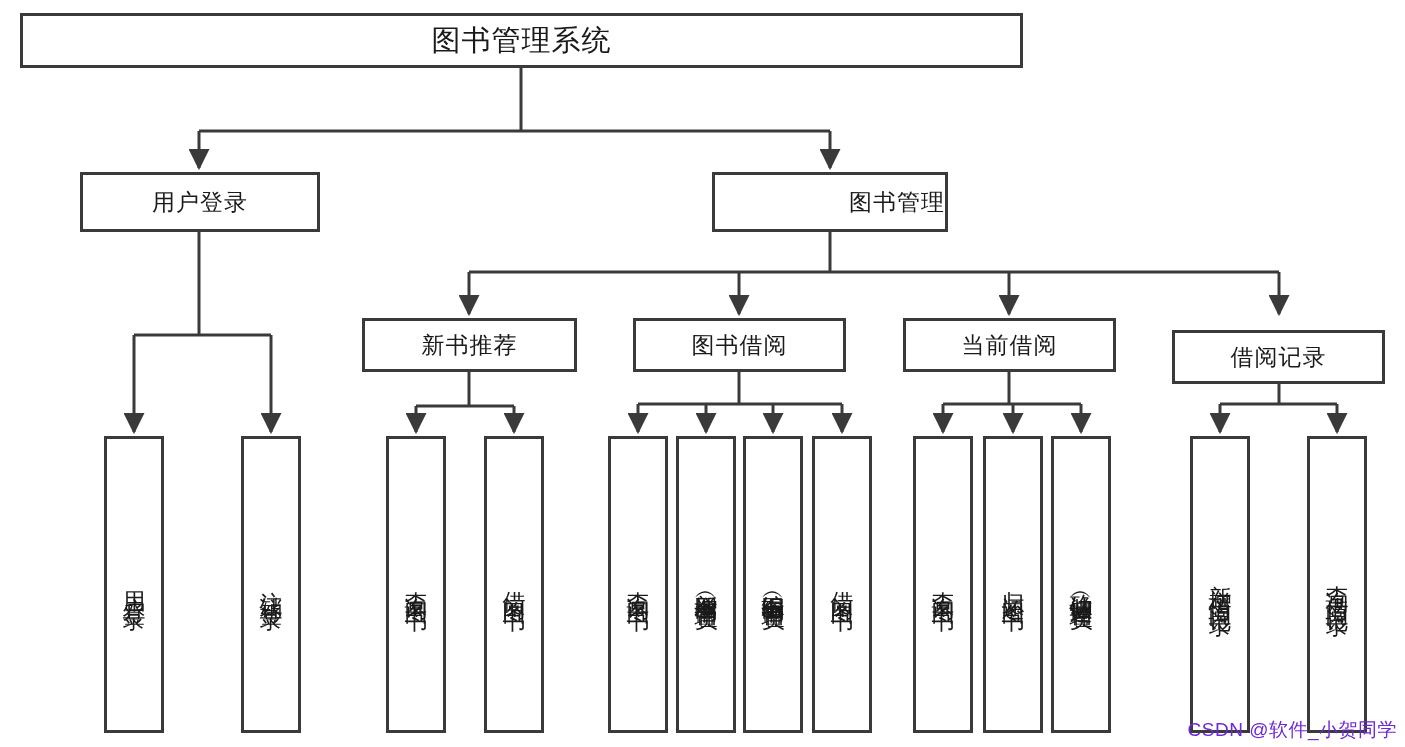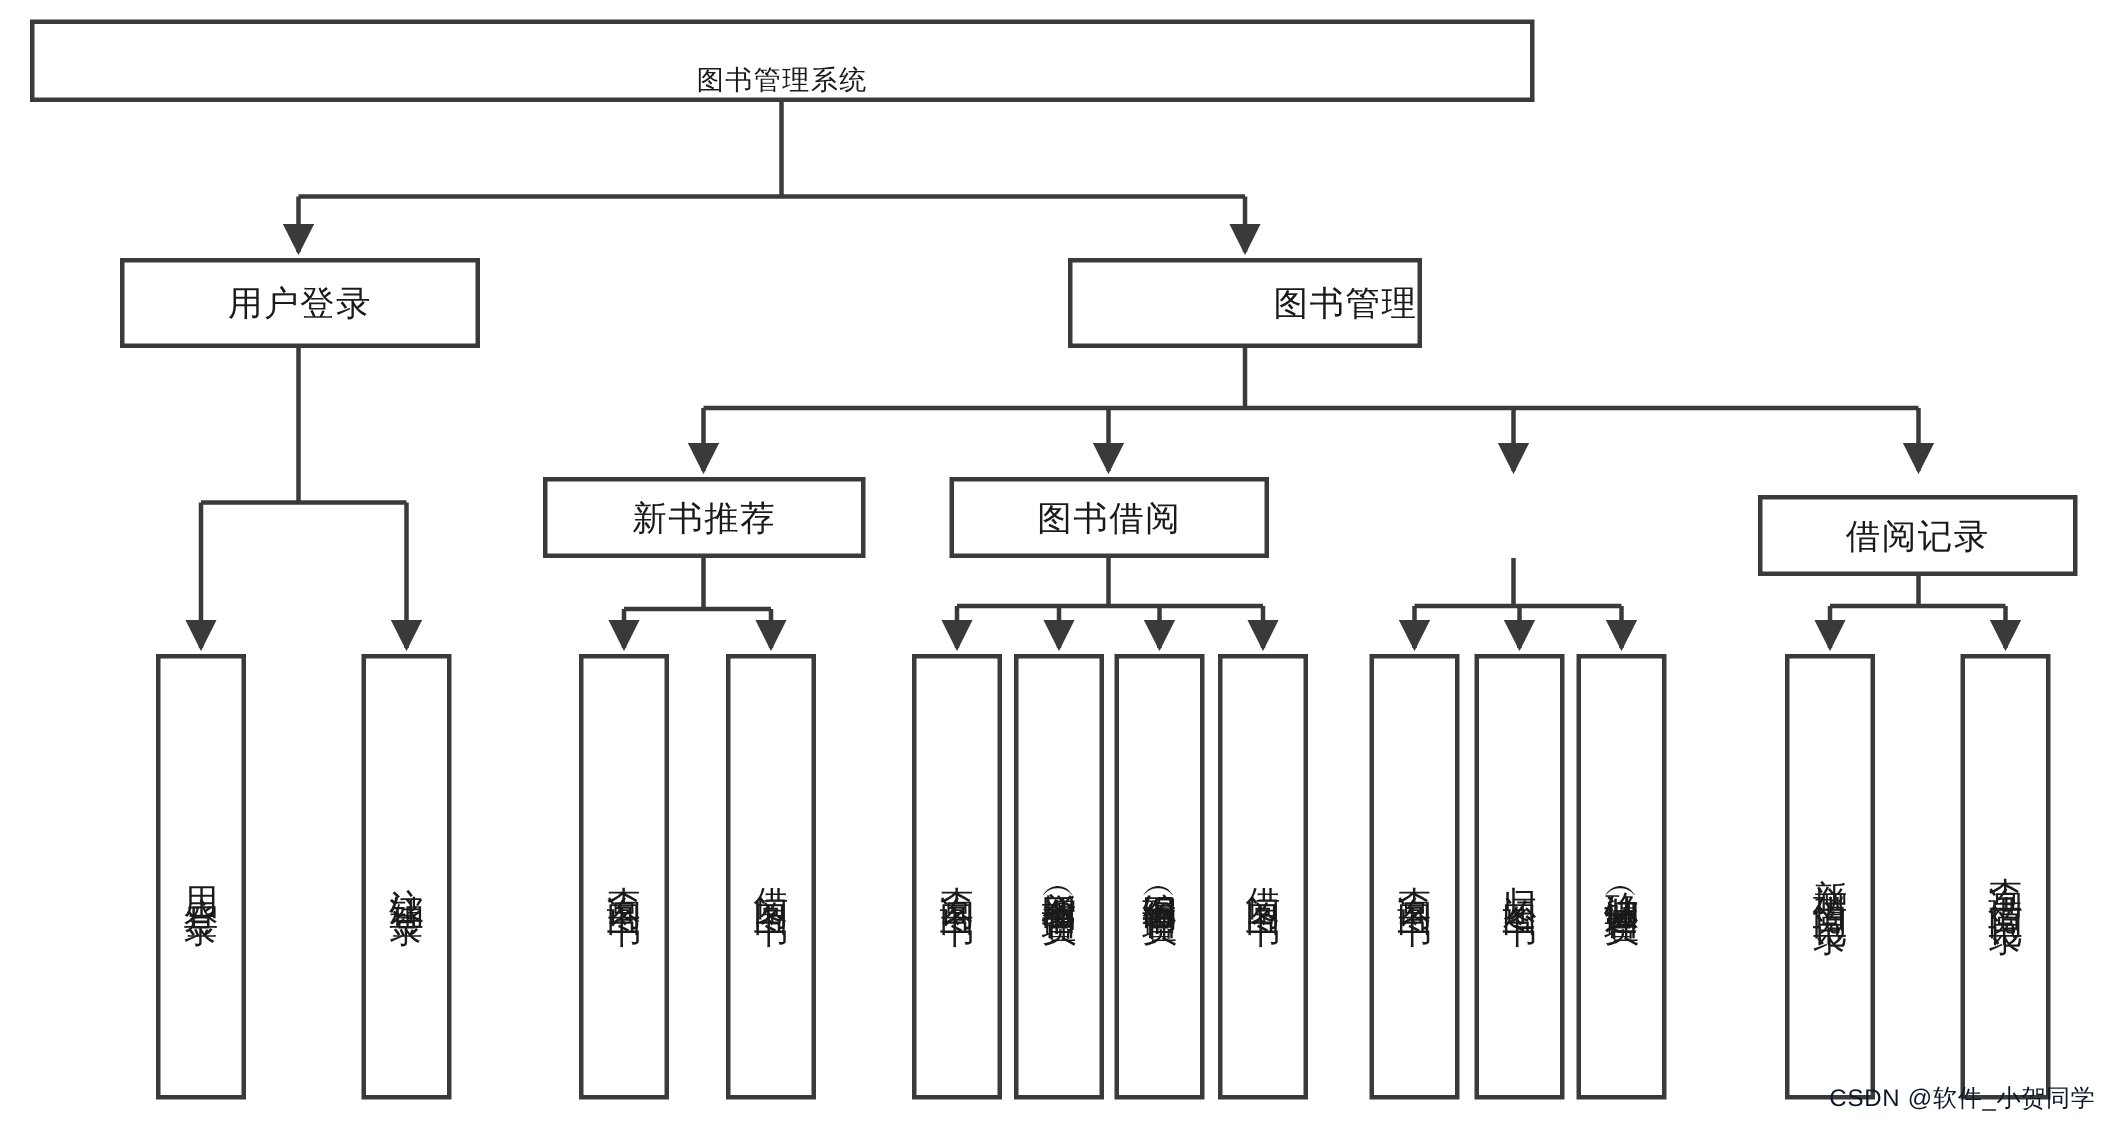--- a/index.html
+++ b/index.html
@@ -34,42 +34,41 @@
     align-items: center;
     justify-content: center;
     color: #1a1a1a;
   }
   .node-h {
     font-size: 23px;
     letter-spacing: 1px;
     white-space: nowrap;
   }
   .node-root {
-    font-size: 18px;
+    font-size: 29px;
     letter-spacing: 1px;
-    align-items: flex-end;
   }
   .node-v {
     writing-mode: vertical-rl;
     text-orientation: upright;
     font-size: 23px;
     letter-spacing: 6px;
     line-height: 1;
     padding: 4px 0;
     white-space: nowrap;
   }
   .node-v.tight {
     letter-spacing: 2px;
   }
   .watermark {
     position: absolute;
     right: 8px;
     bottom: 4px;
-    font-size: 16px;
-    color: #0f172a;
+    font-size: 19px;
+    color: #6d28d9;
     white-space: nowrap;
     letter-spacing: 0.5px;
   }
 </style>
 </head>
 <body>
 
 <div id="canvas">
 
   <svg id="wires" viewBox="0 0 1405 747" width="1405" height="747" xmlns="http://www.w3.org/2000/svg">
@@ -135,20 +134,23 @@
   <div class="node node-h" style="left:712px; top:172px; width:236px; height:60px;justify-content:flex-end;">
     <span>图书管理</span>
   </div>
 
   <div class="node node-h" style="left:633px; top:318px; width:213px; height:54px;">
     <span>图书借阅</span>
   </div>
   <div class="node node-h" style="left:362px; top:318px; width:215px; height:54px;">
     <span>新书推荐</span>
   </div>
+  <div class="node node-h" style="left:903px; top:318px; width:213px; height:54px;">
+    <span>当前借阅</span>
+  </div>
   <div class="node node-h" style="left:1172px; top:330px; width:213px; height:54px;">
     <span>借阅记录</span>
   </div>
 
   <div class="node node-v" style="left:104px; top:436px; width:60px; height:297px;">
     <span>用户登录</span>
   </div>
   <div class="node node-v" style="left:241px; top:436px; width:60px; height:297px;">
     <span>注销登录</span>
   </div>

